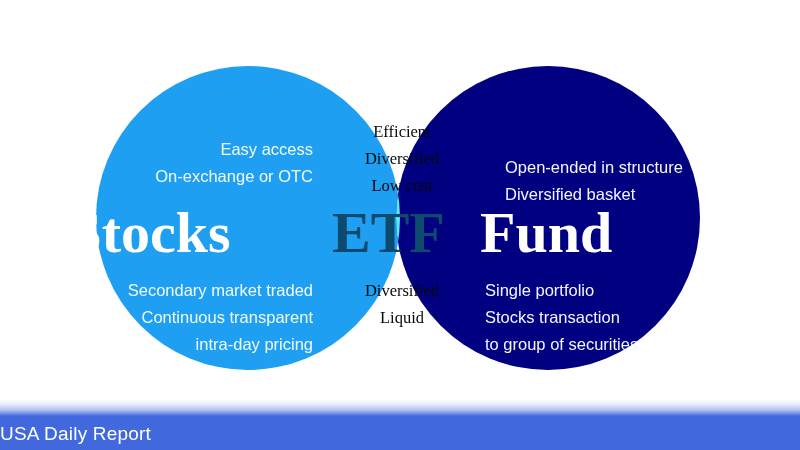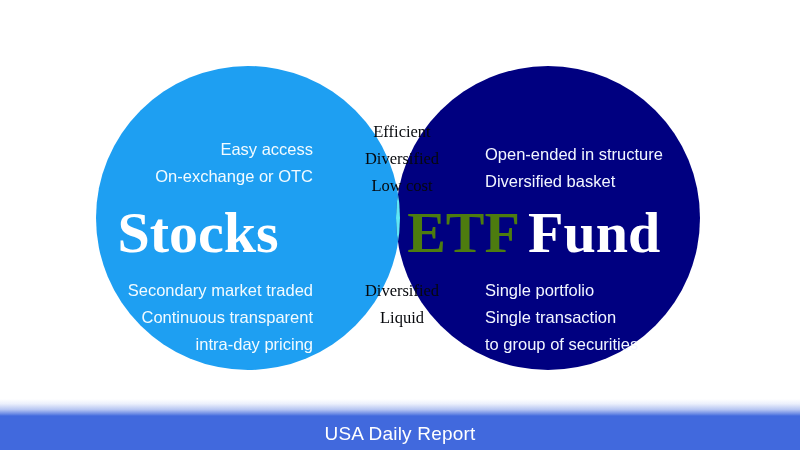--- a/index.html
+++ b/index.html
@@ -43,32 +43,31 @@
 
   
   .heading {
     position: absolute;
     font-family: "Liberation Serif", "DejaVu Serif", serif;
     font-weight: bold;
     font-size: 58px;
     line-height: 58px;
     white-space: nowrap;
     letter-spacing: 0px;
-    margin-left: 48px;
   }
   .heading.left {
     color: #ffffff;
     left: 0; width: 300px;
     text-align: center;
     top: 204px;
   }
   .heading.center {
-    color: #4d7c0f;
+    color: #0c4a6e;
     left: 332px; width: 140px;
-    text-align: right;
+    text-align: left;
     top: 204px;
   }
   .heading.right {
     color: #ffffff;
     left: 480px; width: 240px;
     top: 204px;
   }
 
   
   .bullets {
@@ -97,21 +96,21 @@
     color: #f2f6ff;
     text-align: left;
     left: 485px;
     width: 260px;
   }
 
   #bullets-left-top    { top: 136px; }
   #bullets-left-bottom { top: 277px; }
   #bullets-center-top  { top: 118px; }
   #bullets-center-bot  { top: 277px; }
-  #bullets-right-top   { top: 141px; }
+  #bullets-right-top   { top: 154px; margin-left: 20px; }
   #bullets-right-bottom{ top: 277px; }
 
   
   #banner-fade {
     position: absolute;
     left: 0;
     top: 399px;
     width: 800px;
     height: 17px;
     background: linear-gradient(to bottom,
@@ -123,21 +122,21 @@
   }
   #banner {
     position: absolute;
     left: 0;
     top: 416px;
     width: 800px;
     height: 34px;
     background: #4169dd;
     display: flex;
     align-items: center;
-    justify-content: center;
+    justify-content: flex-start;
   }
   #banner-title {
     color: #ffffff;
     font-family: "Liberation Sans", sans-serif;
     font-size: 19px;
     letter-spacing: 0.2px;
     line-height: 19px;
   }
 </style>
 </head>
@@ -188,21 +187,21 @@
 
     <div class="bullets right-side" id="bullets-right-top">
       <div class="line">Open-ended in structure</div>
       <div class="line">Diversified basket</div>
     </div>
 
     <div class="heading right">Fund</div>
 
     <div class="bullets right-side" id="bullets-right-bottom">
       <div class="line">Single portfolio</div>
-      <div class="line">Single transaction</div>
+      <div class="line">Stocks transaction</div>
       <div class="line">to group of securities</div>
     </div>
 
   </div>
 
   <div id="banner-fade"></div>
   <div id="banner">
     <span id="banner-title">USA Daily Report</span>
   </div>
 

